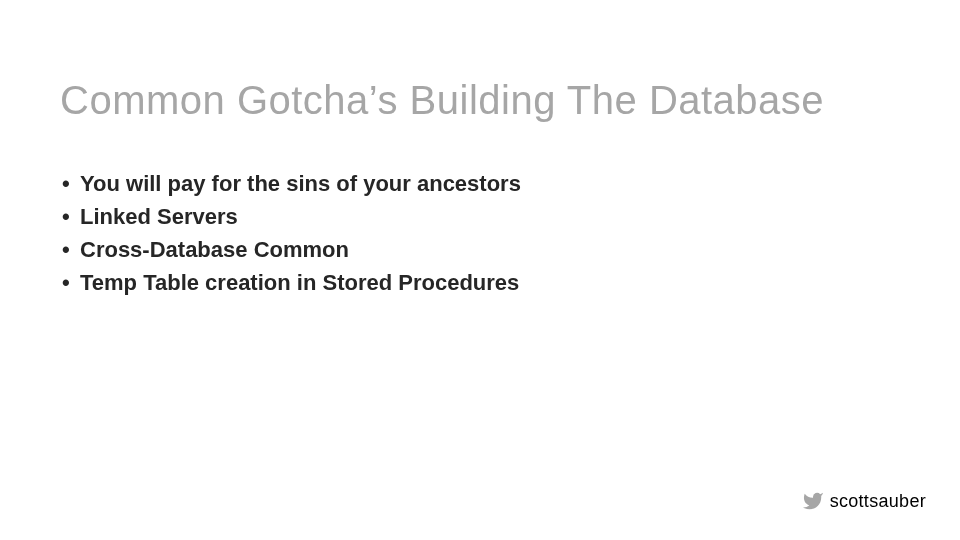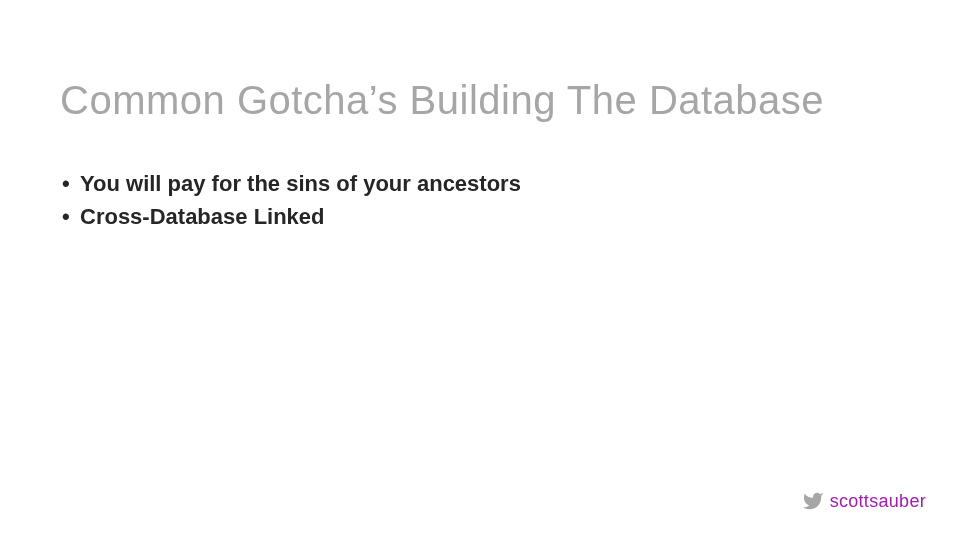--- a/index.html
+++ b/index.html
@@ -60,32 +60,34 @@
       display: inline-block;
     }
     .twitter-icon svg {
       width: 100%;
       height: 100%;
       fill: #a6a6a6;
     }
     .handle {
       font-size: 18px;
       font-weight: 400;
-      color: #a21caf;
+      color: #000000;
       letter-spacing: 0.3px;
     }
   </style>
 </head>
 <body>
 
 <div class="slide">
   <h1 class="title">Common Gotcha’s Building The Database</h1>
   <ul class="bullets">
     <li>You will pay for the sins of your ancestors</li>
-    <li>Cross-Database Linked</li>
+    <li>Linked Servers</li>
+    <li>Cross-Database Common</li>
+    <li>Temp Table creation in Stored Procedures</li>
   </ul>
   <div class="footer">
     <span class="twitter-icon">
       <svg viewBox="0 0 24 24">
           <path d="M23 3a10.9 10.9 0 0 1-3.14 1.53A4.48 4.48 0 0 0 12 7.5v1A10.66 10.66 0 0 1 3 4s-4 9 5 13a11.64 11.64 0 0 1-7 2c9 5 20 0 20-11.5a4.5 4.5 0 0 0-.08-.83A7.72 7.72 0 0 0 23 3z"></path>
         </svg>
     </span>
     <span class="handle">scottsauber</span>
   </div>
 </div>

